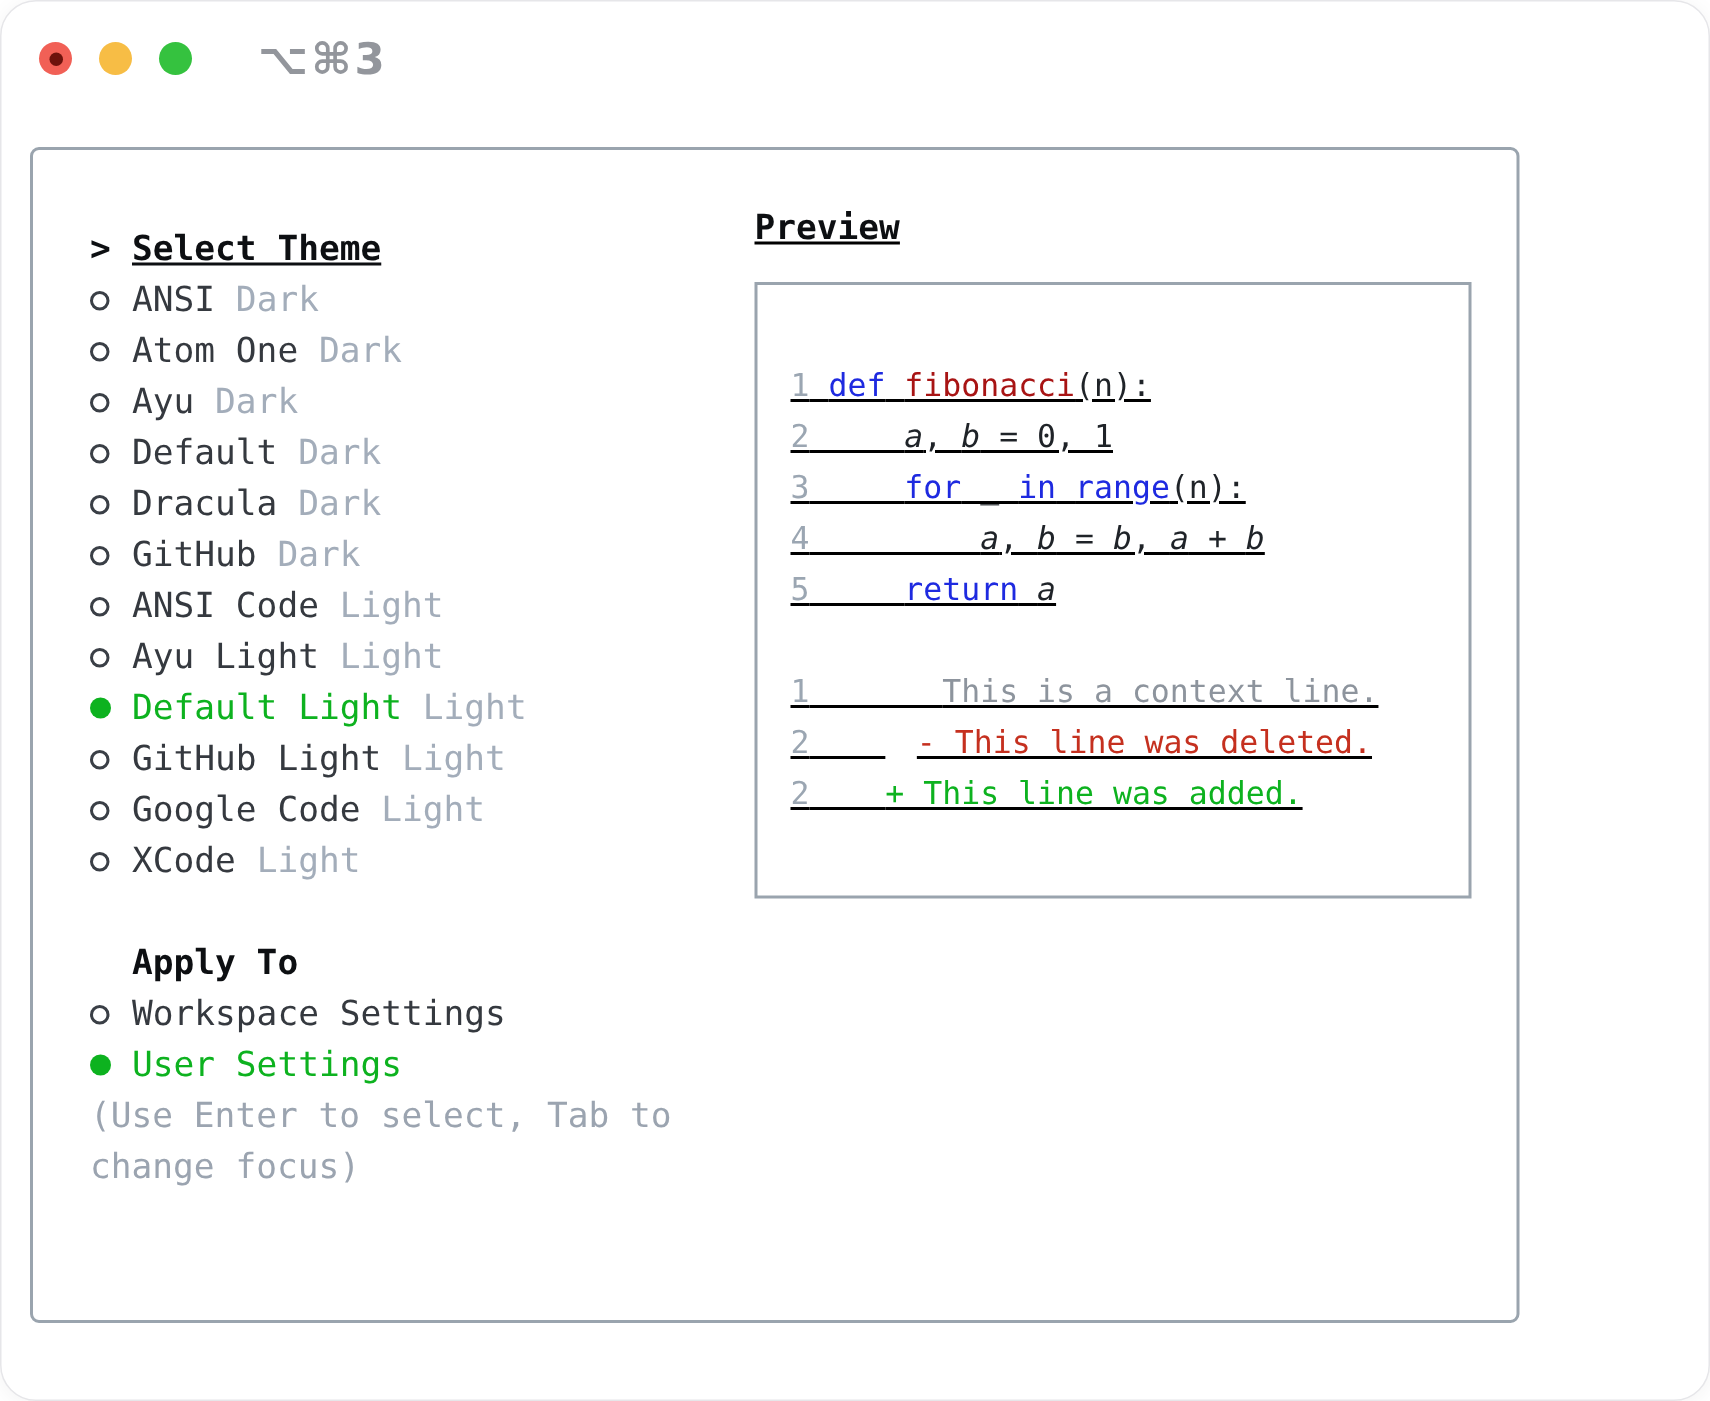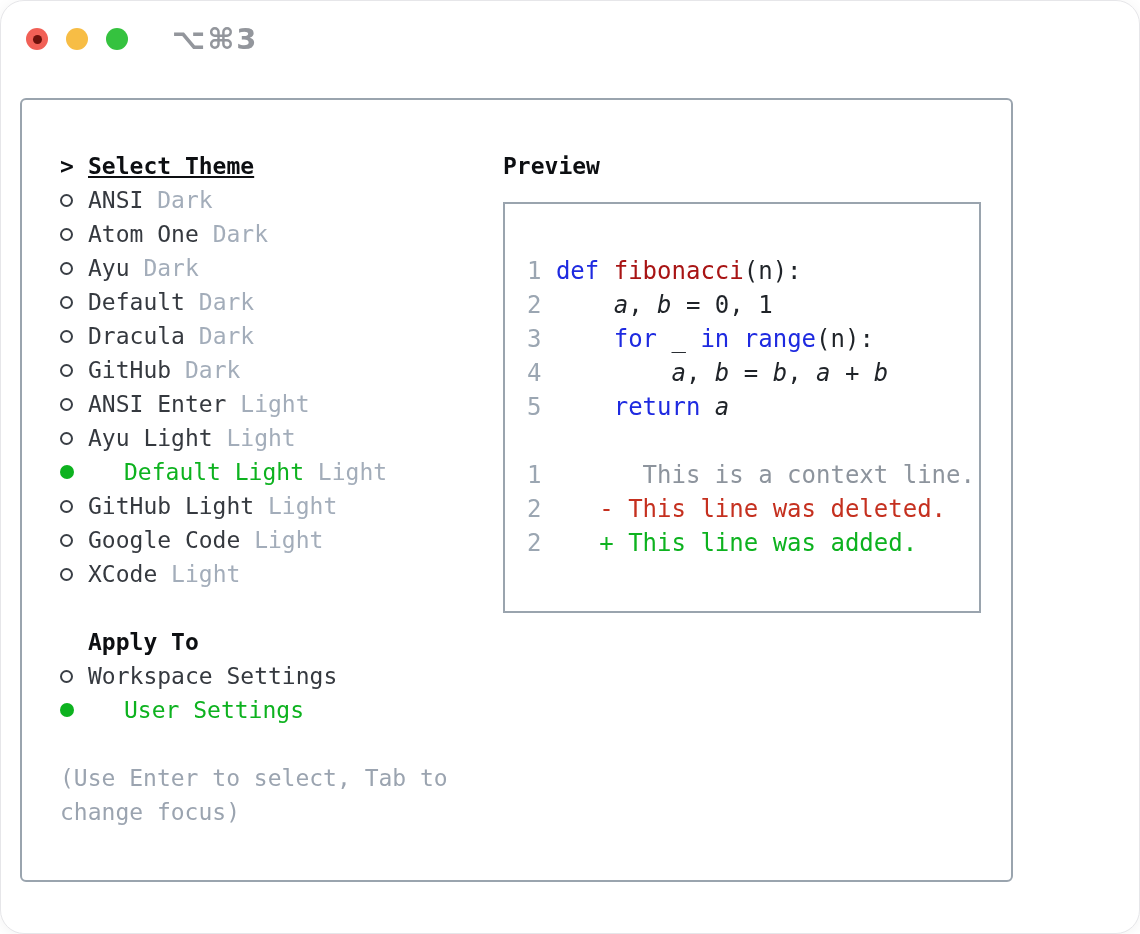--- a/index.html
+++ b/index.html
@@ -37,39 +37,39 @@
   .panel{position:absolute;left:19px;top:97px;width:993px;height:784px;box-sizing:border-box;
          border:2px solid var(--panel-border);border-radius:6px;background:#fff;display:flex;}
   .left-col{width:481px;box-sizing:border-box;padding:49px 0 0 38px;font-size:23px;line-height:34px;}
   .row{display:flex;height:34px;align-items:center;white-space:pre;}
   .marker-cell{width:28px;flex:0 0 28px;display:flex;align-items:center;}
   .hdr-marker{color:var(--heading-dark);font-weight:bold;}
   .hdr-label{color:var(--heading-dark);font-weight:bold;text-decoration:underline;}
   .radio{width:13px;height:13px;border-radius:50%;border:2px solid #3a3f46;box-sizing:border-box;}
   .radio.sel{border:none;background:var(--accent-green);width:14px;height:14px;}
   .item-name{color:var(--item-dark);}
-  .item-name.sel{color:var(--accent-green);margin-left:36px;}
+  .item-name.sel{color:var(--accent-green);}
   .item-variant{color:var(--variant-gray);}
   .spacer{height:34px;}
   .apply-title{color:var(--heading-dark);font-weight:600;}
-  .hint{margin-top:34px;width:430px;color:var(--hint-gray);font-size:23px;line-height:34px;}
+  .hint{width:430px;color:var(--hint-gray);font-size:23px;line-height:34px;}
 
   
-  .right-col{flex:1;box-sizing:border-box;padding-top:49px;}
+  .right-col{flex:1;box-sizing:border-box;padding-top:35px;text-decoration:underline;}
   .preview-title{height:34px;line-height:34px;font-size:23px;font-weight:bold;color:var(--heading-dark);}
   .preview-box{margin-top:19px;width:478px;box-sizing:border-box;border:2px solid var(--panel-border);
                background:#fff;padding:50px 0 51px 22px;}
-  .code-line{height:34px;line-height:34px;font-size:24px;white-space:pre;color:var(--code-text);}
+  .code-line{height:34px;line-height:34px;font-size:21px;white-space:pre;color:var(--code-text);}
   .tok-ln{color:var(--linenum-gray);}
   .tok-p{color:var(--code-text);}
   .tok-kw{color:var(--keyword-blue);}
   .tok-fn{color:var(--func-red);}
   .tok-v{color:var(--code-text);font-style:italic;}
   .tok-ctx{color:var(--context-gray);}
-  .tok-del{color:var(--deleted-red);}
+  .tok-del{color:var(--deleted-red);margin-left:21px;}
   .tok-add{color:var(--accent-green);}
 </style>
 </head>
 <body>
 
 <div class="window">
 
   <div class="titlebar">
     <div class="traffic">
       <div class="tl tl-red"></div>
@@ -87,21 +87,21 @@
         <span class="hdr-label">Select Theme</span>
       </div>
 
       <div id="theme-items">
           <div class="row"><div class="marker-cell"><span class="radio"></span></div><span class="item-name">ANSI</span><span class="item-variant"> Dark</span></div>
           <div class="row"><div class="marker-cell"><span class="radio"></span></div><span class="item-name">Atom One</span><span class="item-variant"> Dark</span></div>
           <div class="row"><div class="marker-cell"><span class="radio"></span></div><span class="item-name">Ayu</span><span class="item-variant"> Dark</span></div>
           <div class="row"><div class="marker-cell"><span class="radio"></span></div><span class="item-name">Default</span><span class="item-variant"> Dark</span></div>
           <div class="row"><div class="marker-cell"><span class="radio"></span></div><span class="item-name">Dracula</span><span class="item-variant"> Dark</span></div>
           <div class="row"><div class="marker-cell"><span class="radio"></span></div><span class="item-name">GitHub</span><span class="item-variant"> Dark</span></div>
-          <div class="row"><div class="marker-cell"><span class="radio"></span></div><span class="item-name">ANSI Enter</span><span class="item-variant"> Light</span></div>
+          <div class="row"><div class="marker-cell"><span class="radio"></span></div><span class="item-name">ANSI Code</span><span class="item-variant"> Light</span></div>
           <div class="row"><div class="marker-cell"><span class="radio"></span></div><span class="item-name">Ayu Light</span><span class="item-variant"> Light</span></div>
           <div class="row"><div class="marker-cell"><span class="radio sel"></span></div><span class="item-name sel">Default Light</span><span class="item-variant"> Light</span></div>
           <div class="row"><div class="marker-cell"><span class="radio"></span></div><span class="item-name">GitHub Light</span><span class="item-variant"> Light</span></div>
           <div class="row"><div class="marker-cell"><span class="radio"></span></div><span class="item-name">Google Code</span><span class="item-variant"> Light</span></div>
           <div class="row"><div class="marker-cell"><span class="radio"></span></div><span class="item-name">XCode</span><span class="item-variant"> Light</span></div>
         </div>
 
       <div class="spacer"></div>
 
       <div class="row">

